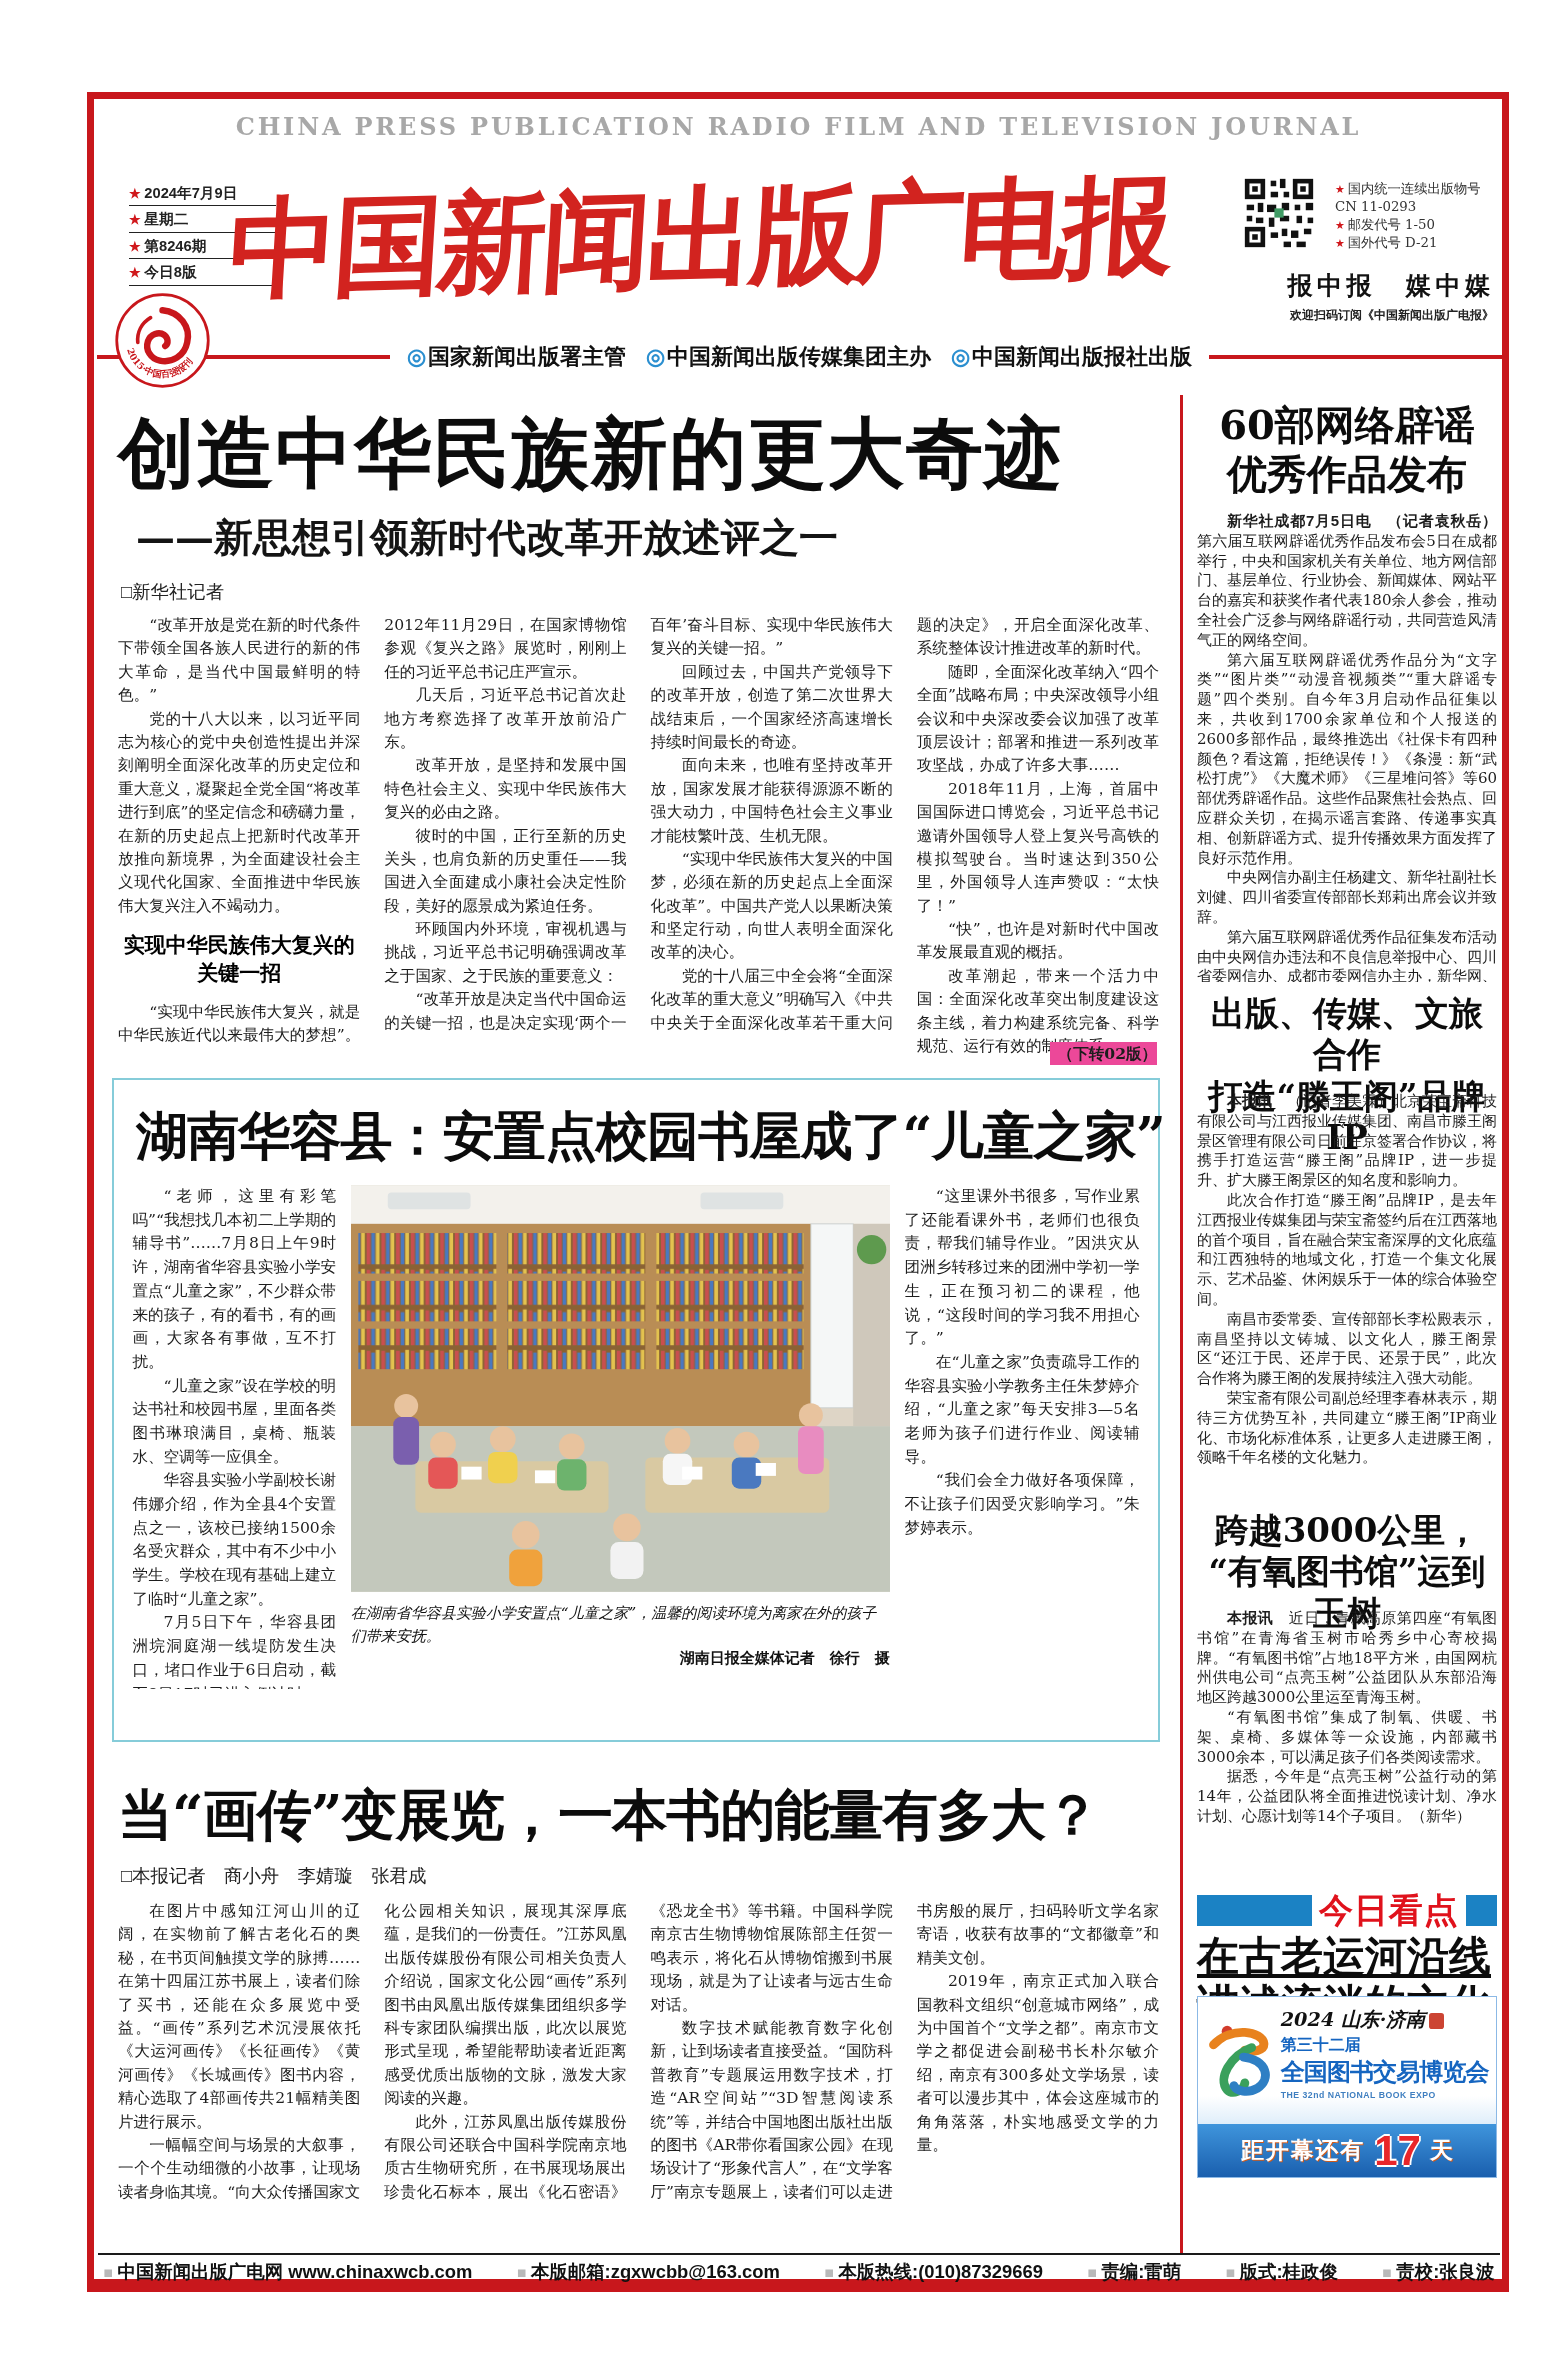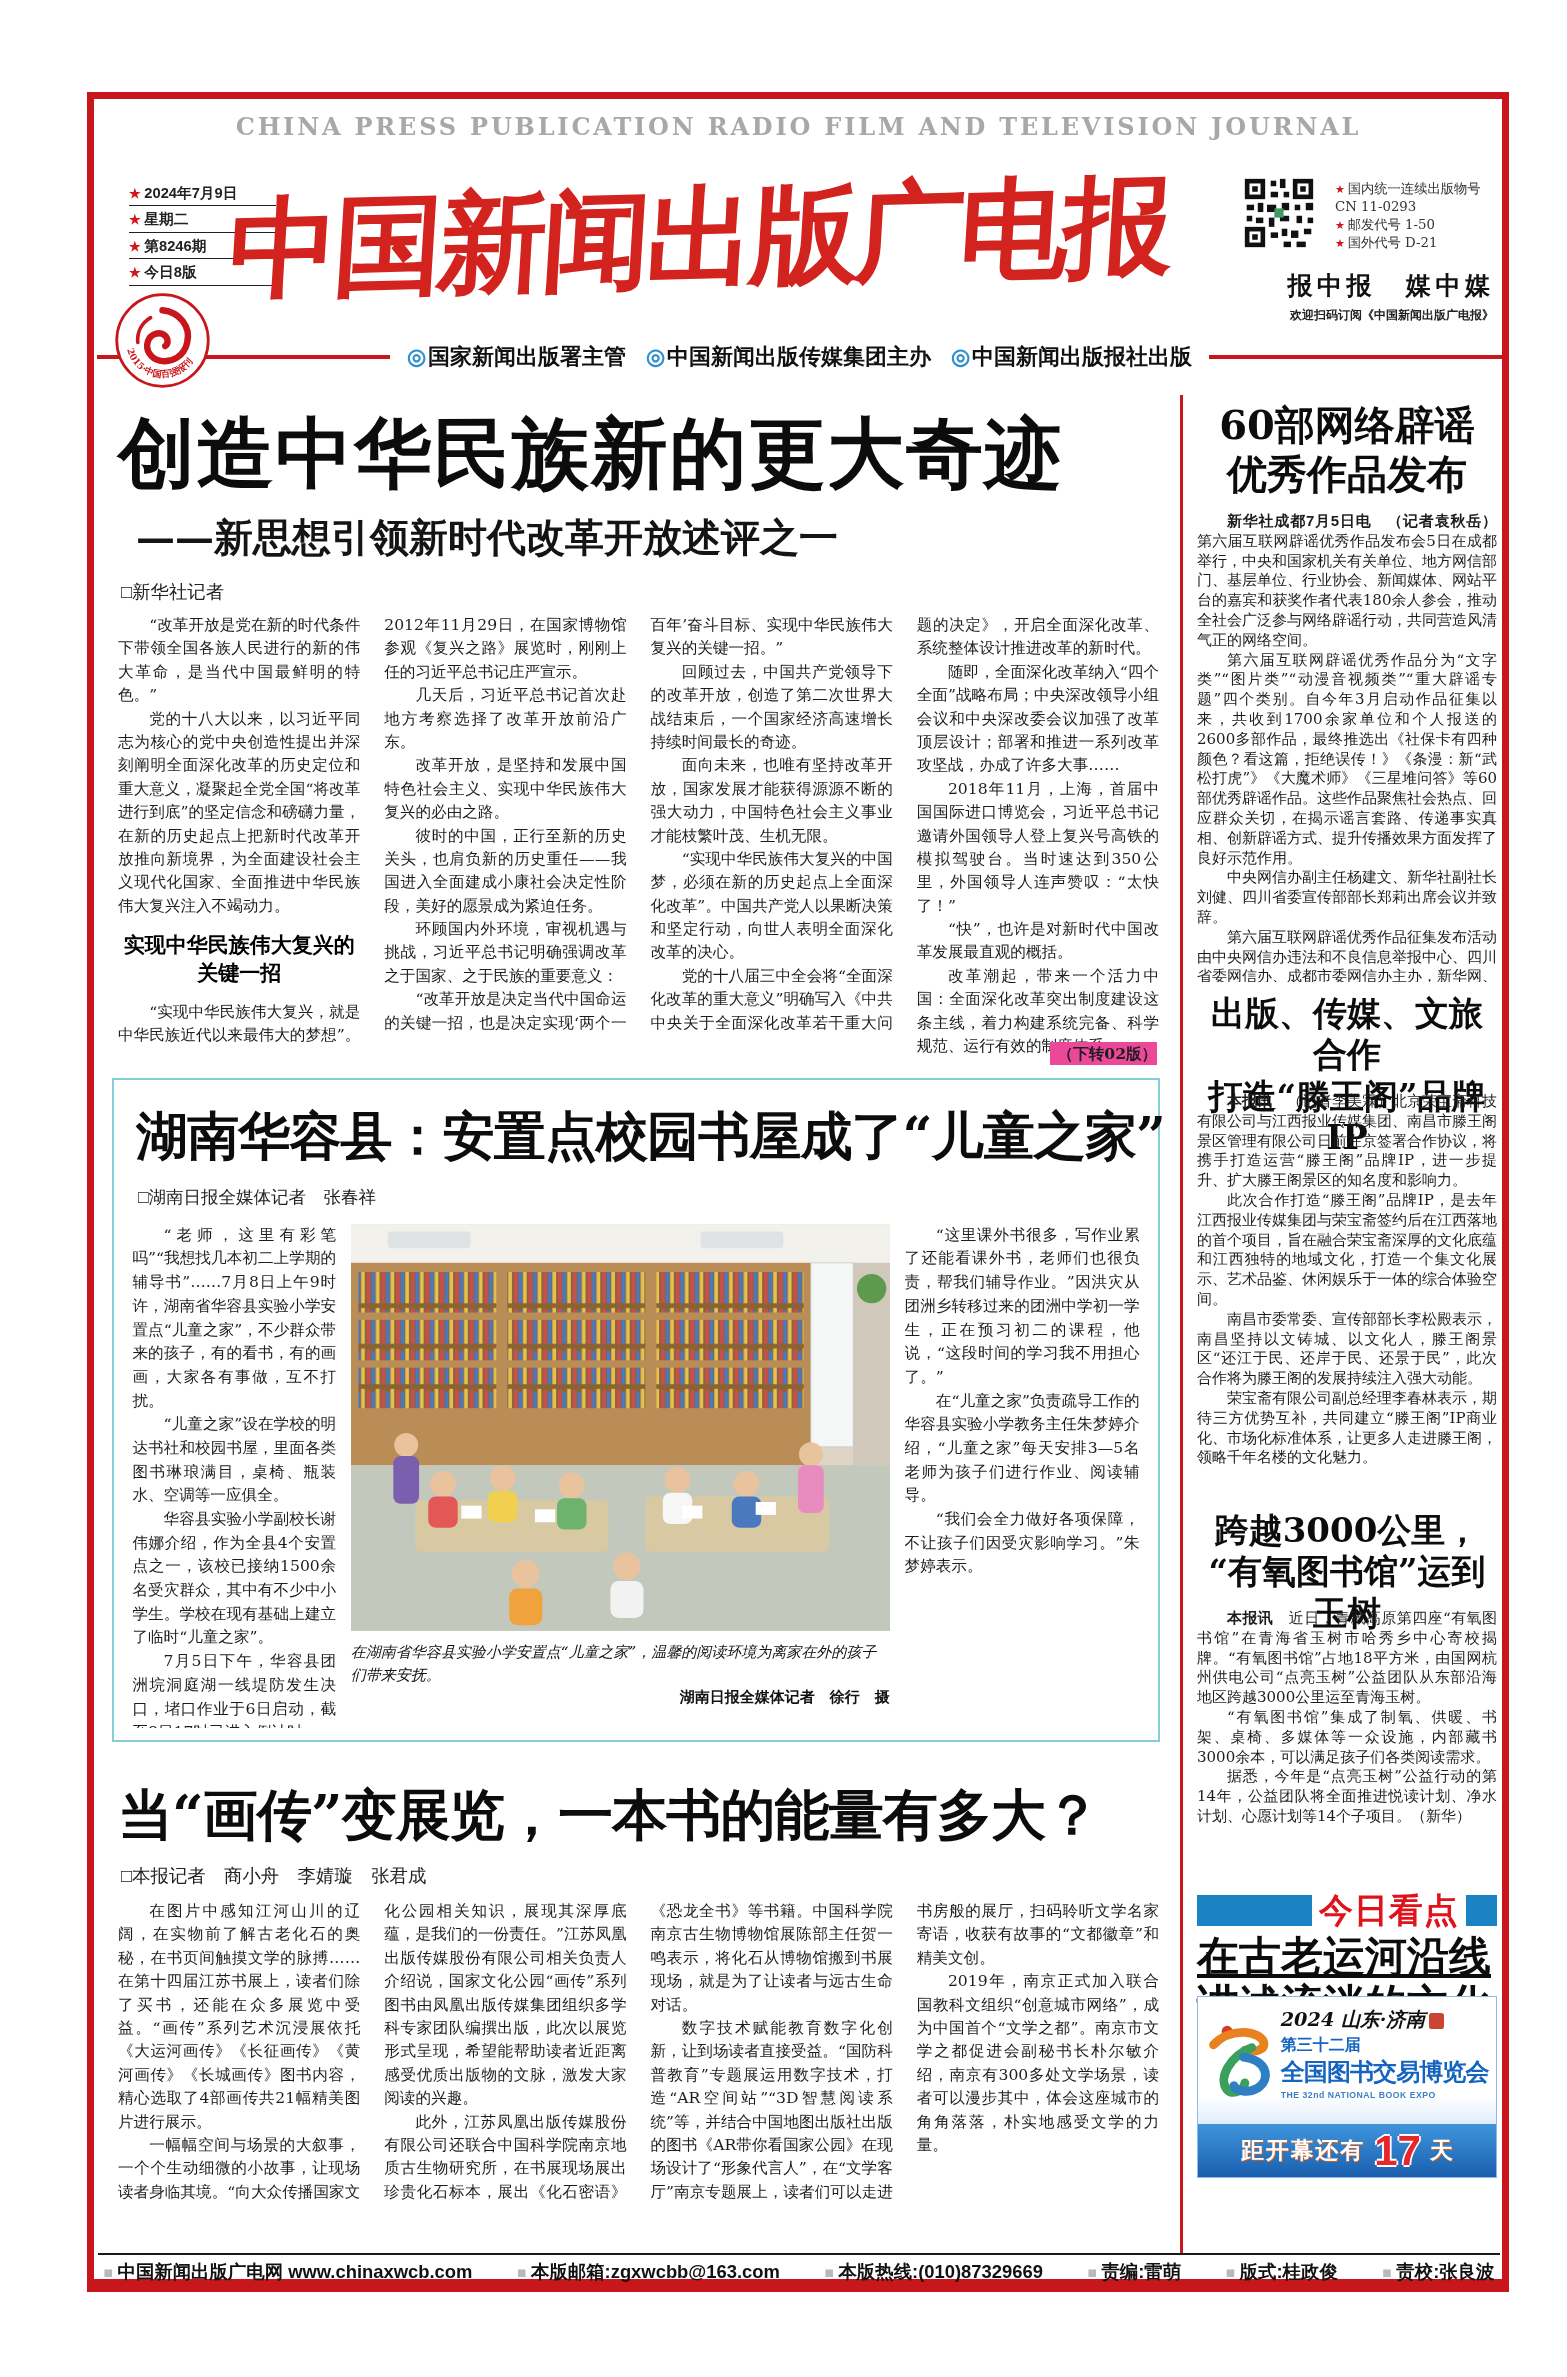--- a/index.html
+++ b/index.html
@@ -228,21 +228,20 @@
       <p>随即，全面深化改革纳入“四个全面”战略布局；中央深改领导小组会议和中央深改委会议加强了改革顶层设计；部署和推进一系列改革攻坚战，办成了许多大事……</p>
       <p>2018年11月，上海，首届中国国际进口博览会，习近平总书记邀请外国领导人登上复兴号高铁的模拟驾驶台。当时速达到350公里，外国领导人连声赞叹：“太快了！”</p>
       <p>“快”，也许是对新时代中国改革发展最直观的概括。</p>
       <p>改革潮起，带来一个活力中国：全面深化改革突出制度建设这条主线，着力构建系统完备、科学规范、运行有效的制度体系……</p>
       <span class="jump-note">（下转02版）</span>
     </div>
   <span class="jump-note" style="position:absolute; left:1048px; top:2377px;"></span>
 
   <div class="feature-box">
     <div class="feature-title">湖南华容县：安置点校园书屋成了“儿童之家”</div>
-    <div class="feature-byline">□湖南日报全媒体记者　张春祥</div>
     <div class="feature-row">
       <div class="f-col f-left">
           <p>“老师，这里有彩笔吗”“我想找几本初二上学期的辅导书”……7月8日上午9时许，湖南省华容县实验小学安置点“儿童之家”，不少群众带来的孩子，有的看书，有的画画，大家各有事做，互不打扰。</p>
           <p>“儿童之家”设在学校的明达书社和校园书屋，里面各类图书琳琅满目，桌椅、瓶装水、空调等一应俱全。</p>
           <p>华容县实验小学副校长谢伟娜介绍，作为全县4个安置点之一，该校已接纳1500余名受灾群众，其中有不少中小学生。学校在现有基础上建立了临时“儿童之家”。</p>
           <p>7月5日下午，华容县团洲垸洞庭湖一线堤防发生决口，堵口作业于6日启动，截至8日17时已进入倒计时。</p>
         </div>
       <div class="f-photo-wrap">
         <svg width="539" height="407" viewBox="0 0 586 442">
           <rect width="586" height="442" fill="#ded5c6"></rect>

